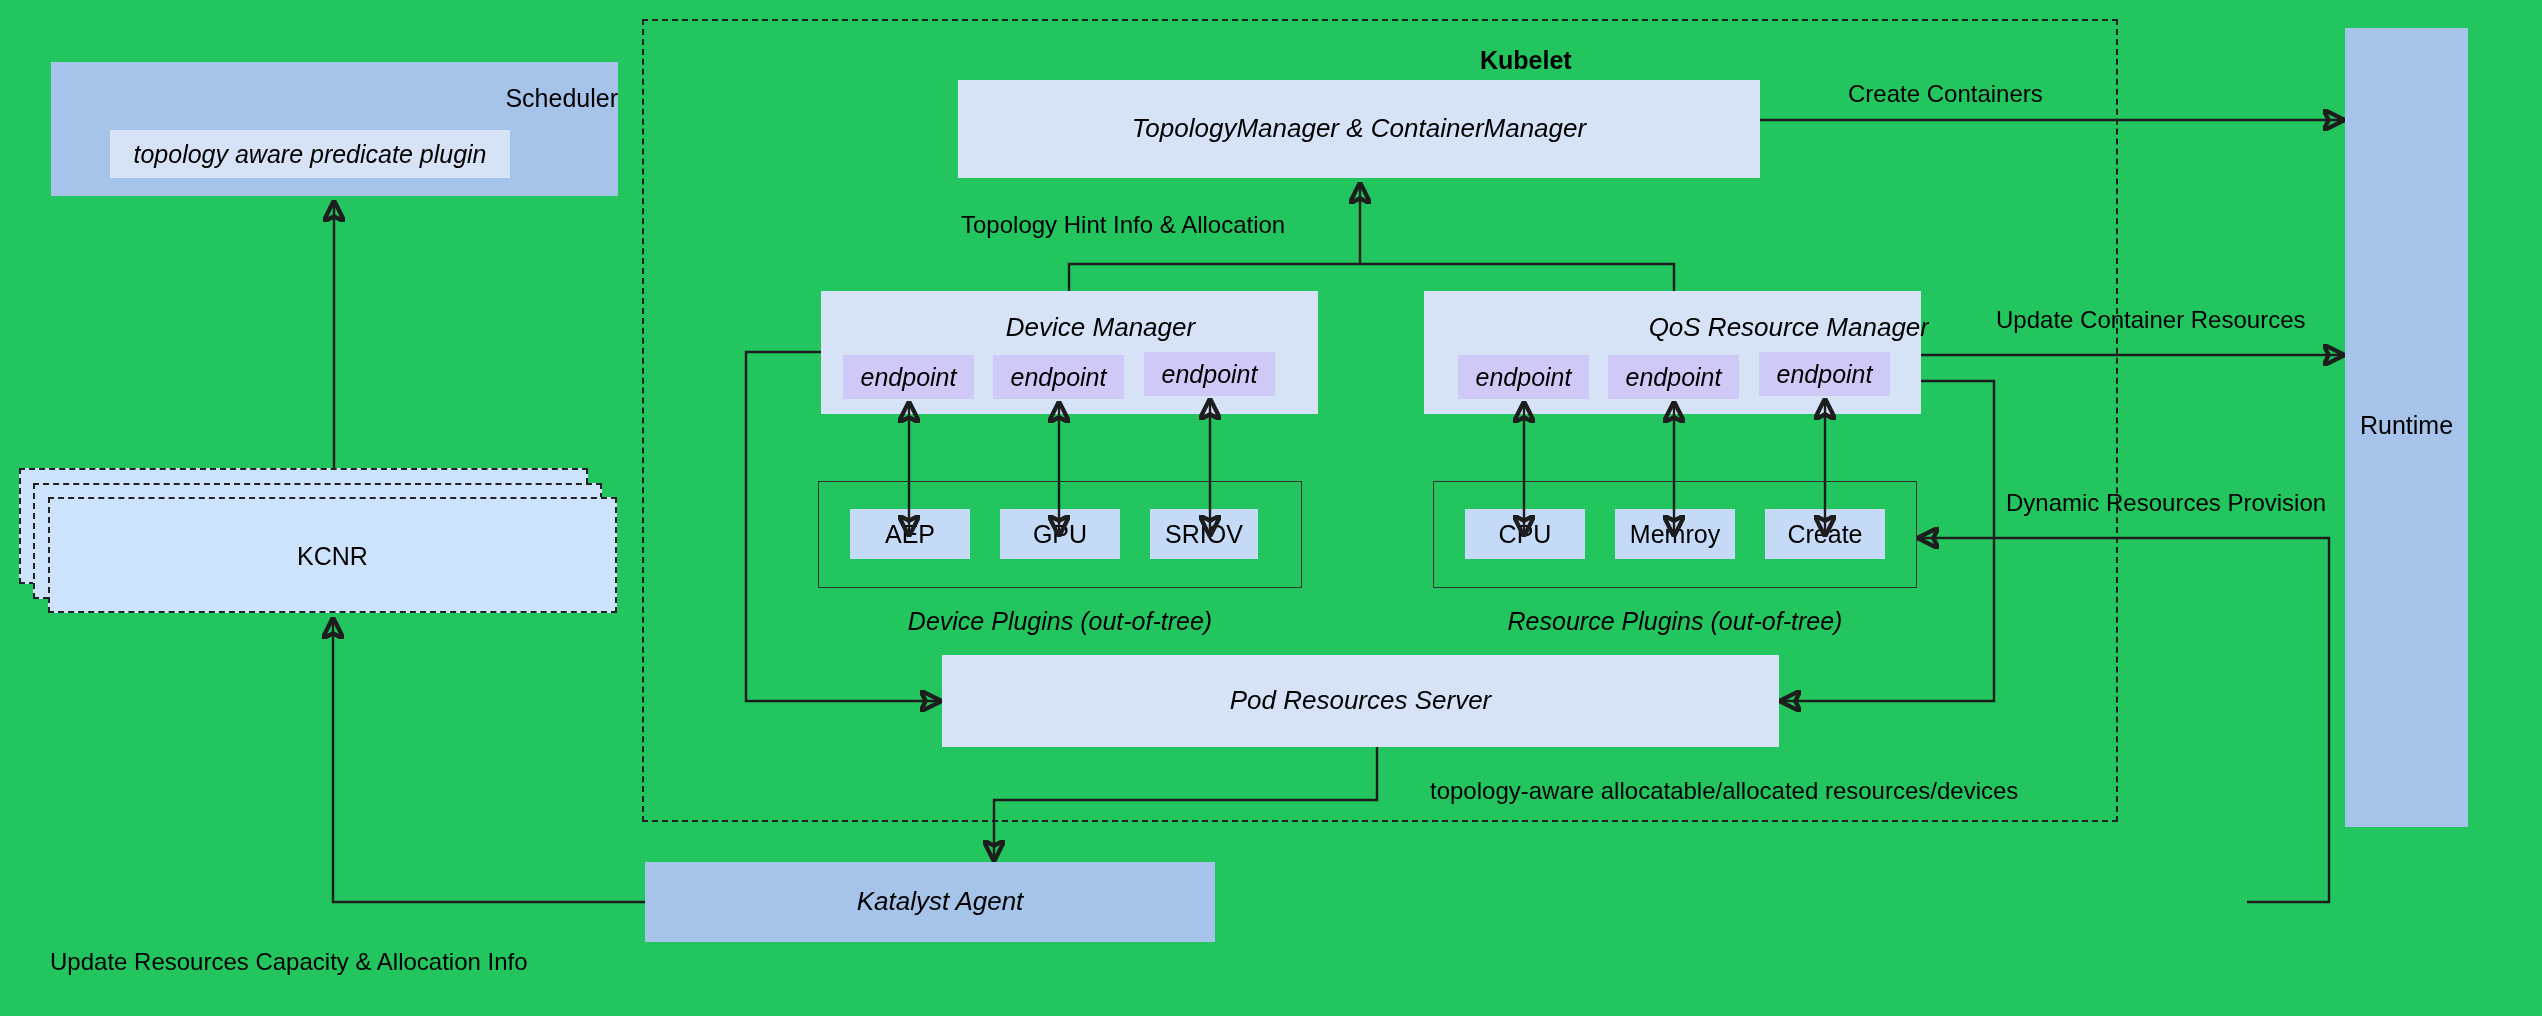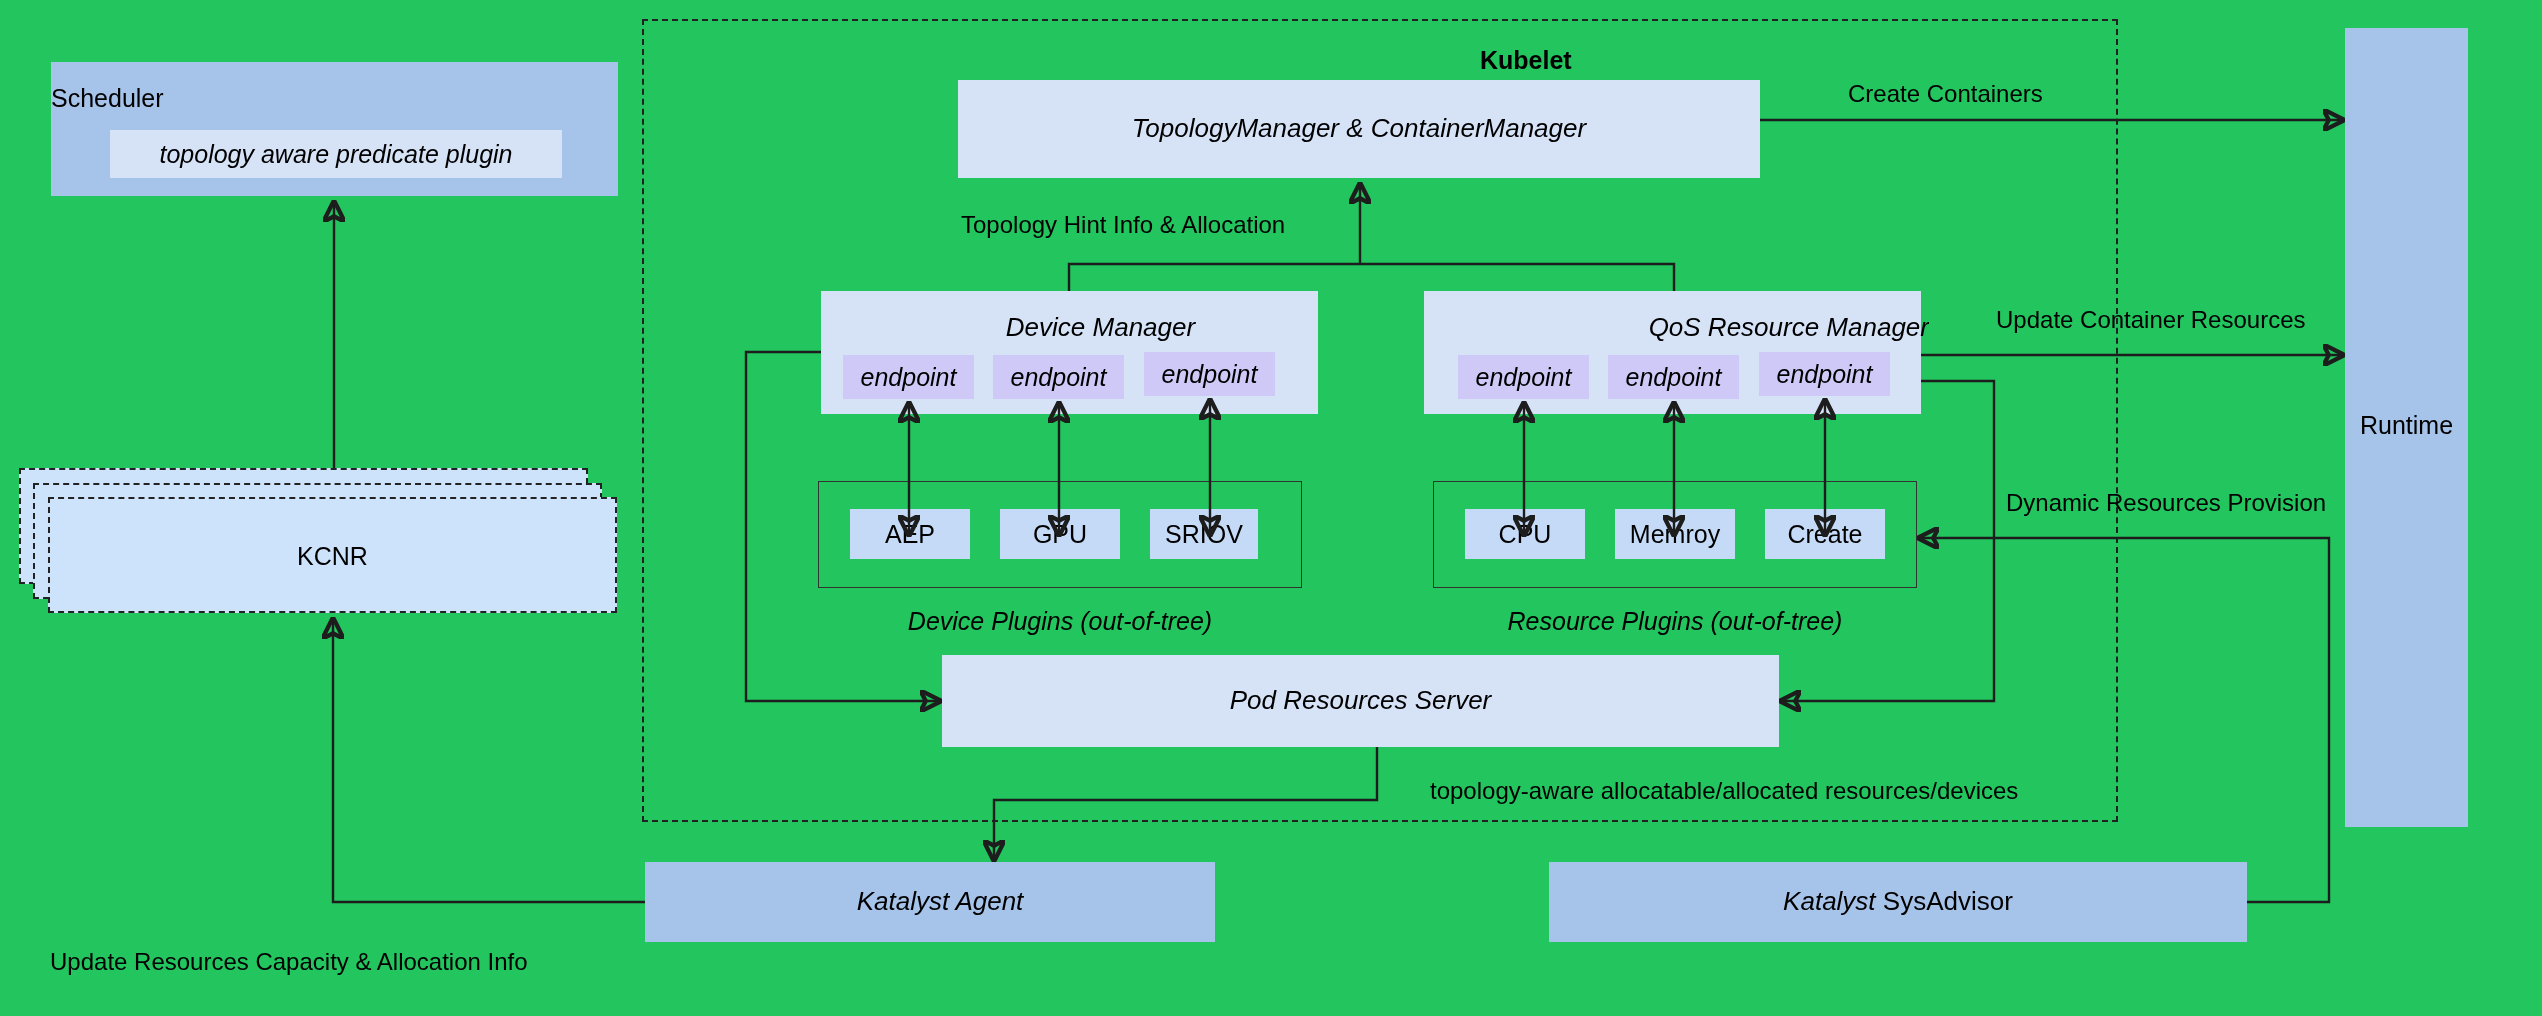--- a/index.html
+++ b/index.html
@@ -77,22 +77,22 @@
 </style>
 </head>
 <body>
 
 <div id="canvas">
 
   <div class="dashed-group" style="left:642px; top:19px; width:1476px; height:803px;"></div>
   <div class="label bold" style="left:1480px; top:46px; font-size:25px;">Kubelet</div>
 
   <div class="box fill-mid" style="left:51px; top:62px; width:567px; height:134px;"></div>
-  <div class="label" style="left:51px; top:84px; width:567px; text-align:left; font-size:25px; white-space:normal;">Scheduler</div>
-  <div class="box fill-light" style="left:110px; top:130px; width:452px; height:48px;">
+  <div class="label" style="left:51px; top:84px; width:567px; text-align:right; font-size:25px; white-space:normal;">Scheduler</div>
+  <div class="box fill-light" style="left:110px; top:130px; width:400px; height:48px;">
     <span class="italic" style="font-size:25px;">topology aware predicate plugin</span>
   </div>
 
   <div class="kcnr-card" style="left:19px; top:468px; width:569px; height:116px;"></div>
   <div class="kcnr-card" style="left:33px; top:483px; width:569px; height:116px;"></div>
   <div class="kcnr-card" style="left:48px; top:497px; width:569px; height:116px;"></div>
   <div class="label" style="left:48px; top:542px; width:569px; text-align:center; font-size:25px;">KCNR</div>
 
   <div class="box fill-light" style="left:958px; top:80px; width:802px; height:98px;">
     <span class="italic" style="font-size:26px;">TopologyManager &amp; ContainerManager</span>
@@ -155,23 +155,20 @@
   </div>
   <div class="label" style="left:1430px; top:777px; font-size:24px;">topology-aware allocatable/allocated resources/devices</div>
 
   <div class="box fill-mid" style="left:2345px; top:28px; width:123px; height:799px;"></div>
   <div class="label" style="left:2345px; top:411px; width:123px; text-align:center; font-size:25px;">Runtime</div>
 
   <div class="box fill-mid" style="left:645px; top:862px; width:570px; height:80px;padding-left:20px;">
     <span class="italic" style="font-size:26px;">Katalyst Agent</span>
   </div>
 
-  <div class="box fill-mid" style="left:1549px; top:862px; width:698px; height:80px;">
-    <span style="font-size:26px;"><span class="italic">Katalyst</span><span> SysAdvisor</span></span>
-  </div>
 
   <div class="label" style="left:1848px; top:80px; font-size:24px;">Create Containers</div>
   <div class="label" style="left:1996px; top:306px; font-size:24px;">Update Container Resources</div>
   <div class="label" style="left:2006px; top:489px; font-size:24px;">Dynamic Resources Provision</div>
   <div class="label" style="left:50px; top:948px; font-size:24px;">Update Resources Capacity &amp; Allocation Info</div>
 
   <svg class="wires" viewBox="0 0 2542 1016">
     <defs>
       <marker id="arrow" viewBox="0 0 12 12" refX="10" refY="6" markerWidth="9" markerHeight="9" orient="auto-start-reverse">
         <path d="M 0 0 L 12 6 L 0 12 L 3.2 6 z" fill="#1d1d1d" stroke="none"></path>

